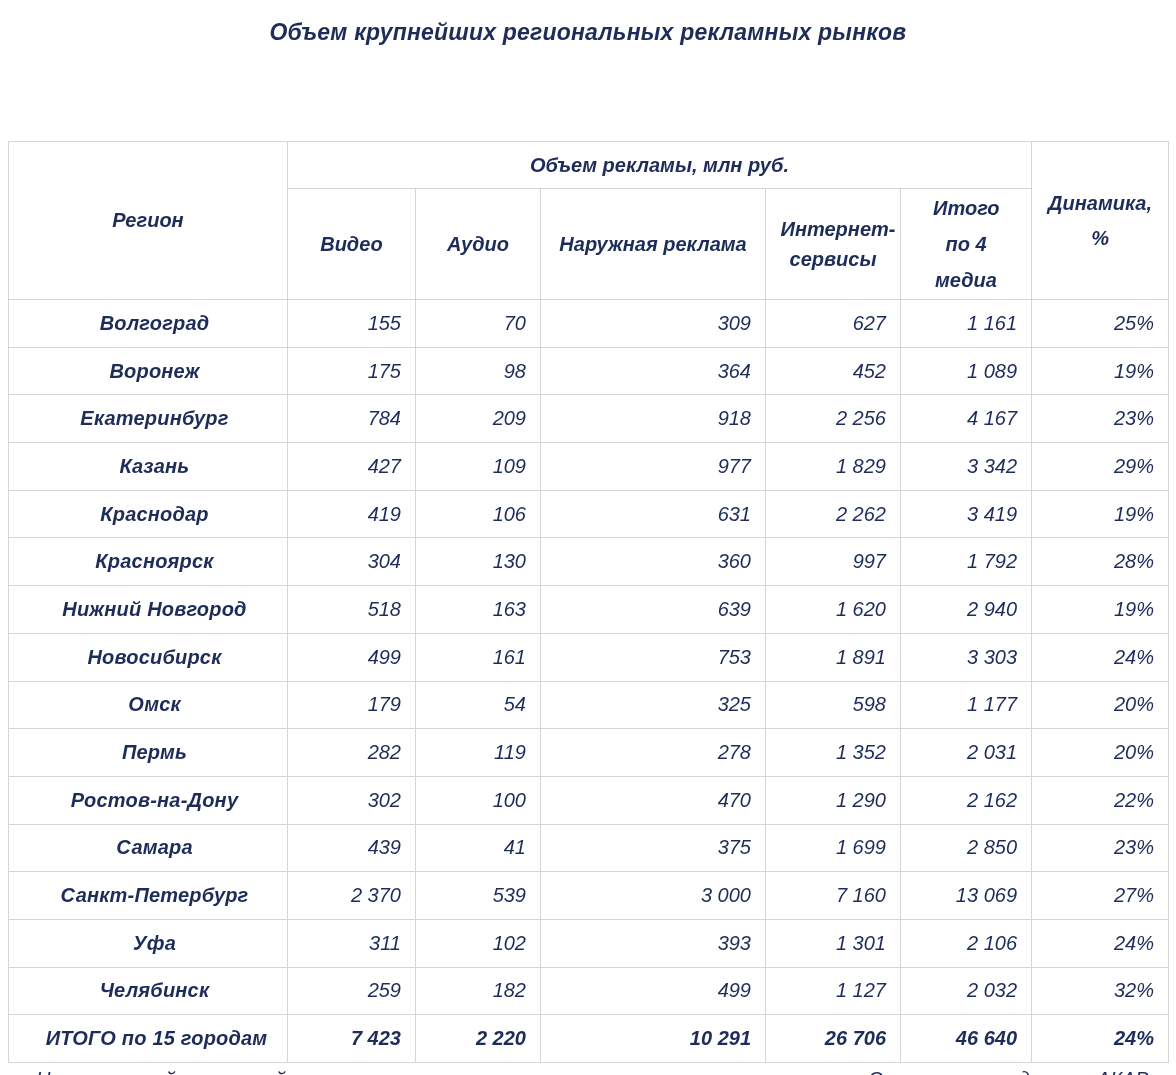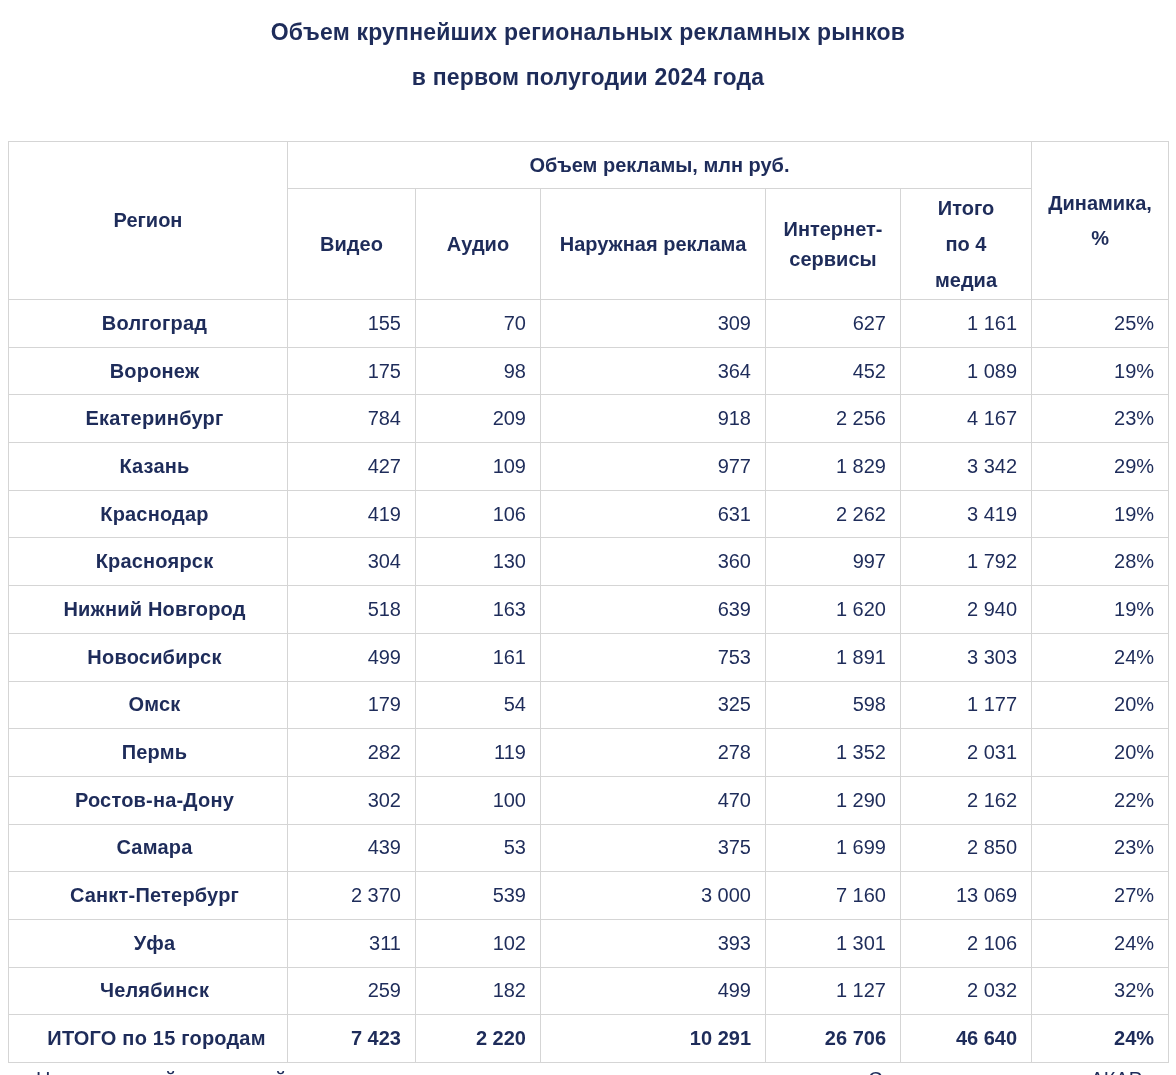--- a/index.html
+++ b/index.html
@@ -3,21 +3,21 @@
 <meta charset="utf-8">
 <style>
   * { margin: 0; padding: 0; box-sizing: border-box; }
   html, body {
     width: 1176px; height: 1075px;
     background: #ffffff;
     overflow: hidden;
     font-family: "Liberation Sans", sans-serif;
     color: #1e2c5a;
   }
-  .page { position: relative; width: 1176px; height: 1075px; }
+  .page { position: relative; width: 1176px; height: 1075px; font-style: italic; }
 
   .title-block { padding-top: 17px; text-align: center; }
   .title-line {
     font-size: 23px; font-weight: 700; color: #1e2c5a;
     line-height: 30px; margin-bottom: 15px; letter-spacing: 0.2px;
   }
 
   table.market-table {
     position: absolute; left: 8px; top: 141px;
     width: 1160px;
@@ -53,21 +53,20 @@
   .footnote .fn-left  { position: absolute; left: 36px;  top: 0; white-space: nowrap; }
   .footnote .fn-right { position: absolute; left: 868px; top: 0; white-space: nowrap; }
 </style>
 </head>
 <body>
 
 <div class="page">
 
   <div class="title-block">
     <div class="title-line">Объем крупнейших региональных рекламных рынков</div>
-    <div class="title-line">в первом полугодии 2024 года</div>
   </div>
 
   <table class="market-table">
     <colgroup>
       <col style="width:279px">
       <col style="width:128px">
       <col style="width:125px">
       <col style="width:225px">
       <col style="width:135px">
       <col style="width:131px">
@@ -183,21 +182,21 @@
           <td class="num">302</td>
           <td class="num">100</td>
           <td class="num">470</td>
           <td class="num">1 290</td>
           <td class="num">2 162</td>
           <td class="num">22%</td>
         </tr>
         <tr>
           <td class="region">Самара</td>
           <td class="num">439</td>
-          <td class="num">53</td>
+          <td class="num">41</td>
           <td class="num">375</td>
           <td class="num">1 699</td>
           <td class="num">2 850</td>
           <td class="num">23%</td>
         </tr>
         <tr>
           <td class="region">Санкт-Петербург</td>
           <td class="num">2 370</td>
           <td class="num">539</td>
           <td class="num">3 000</td>

